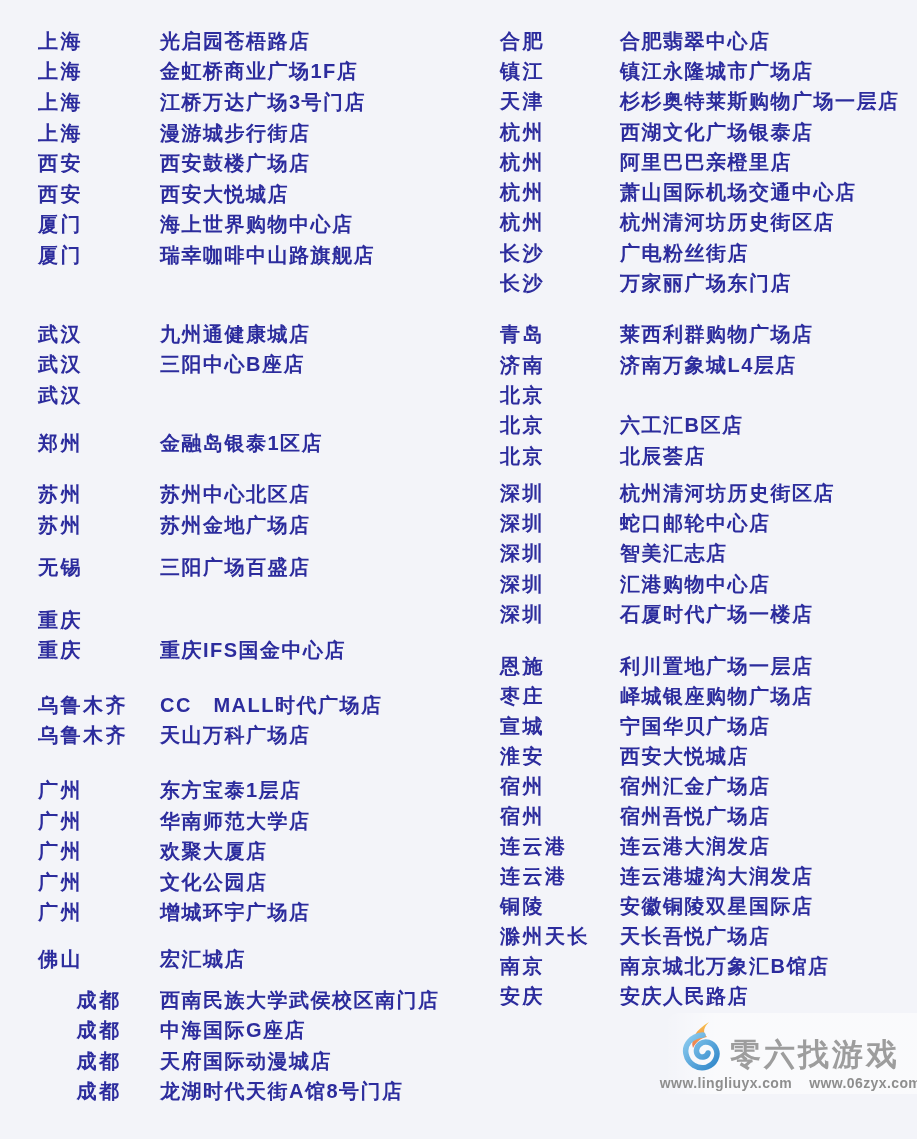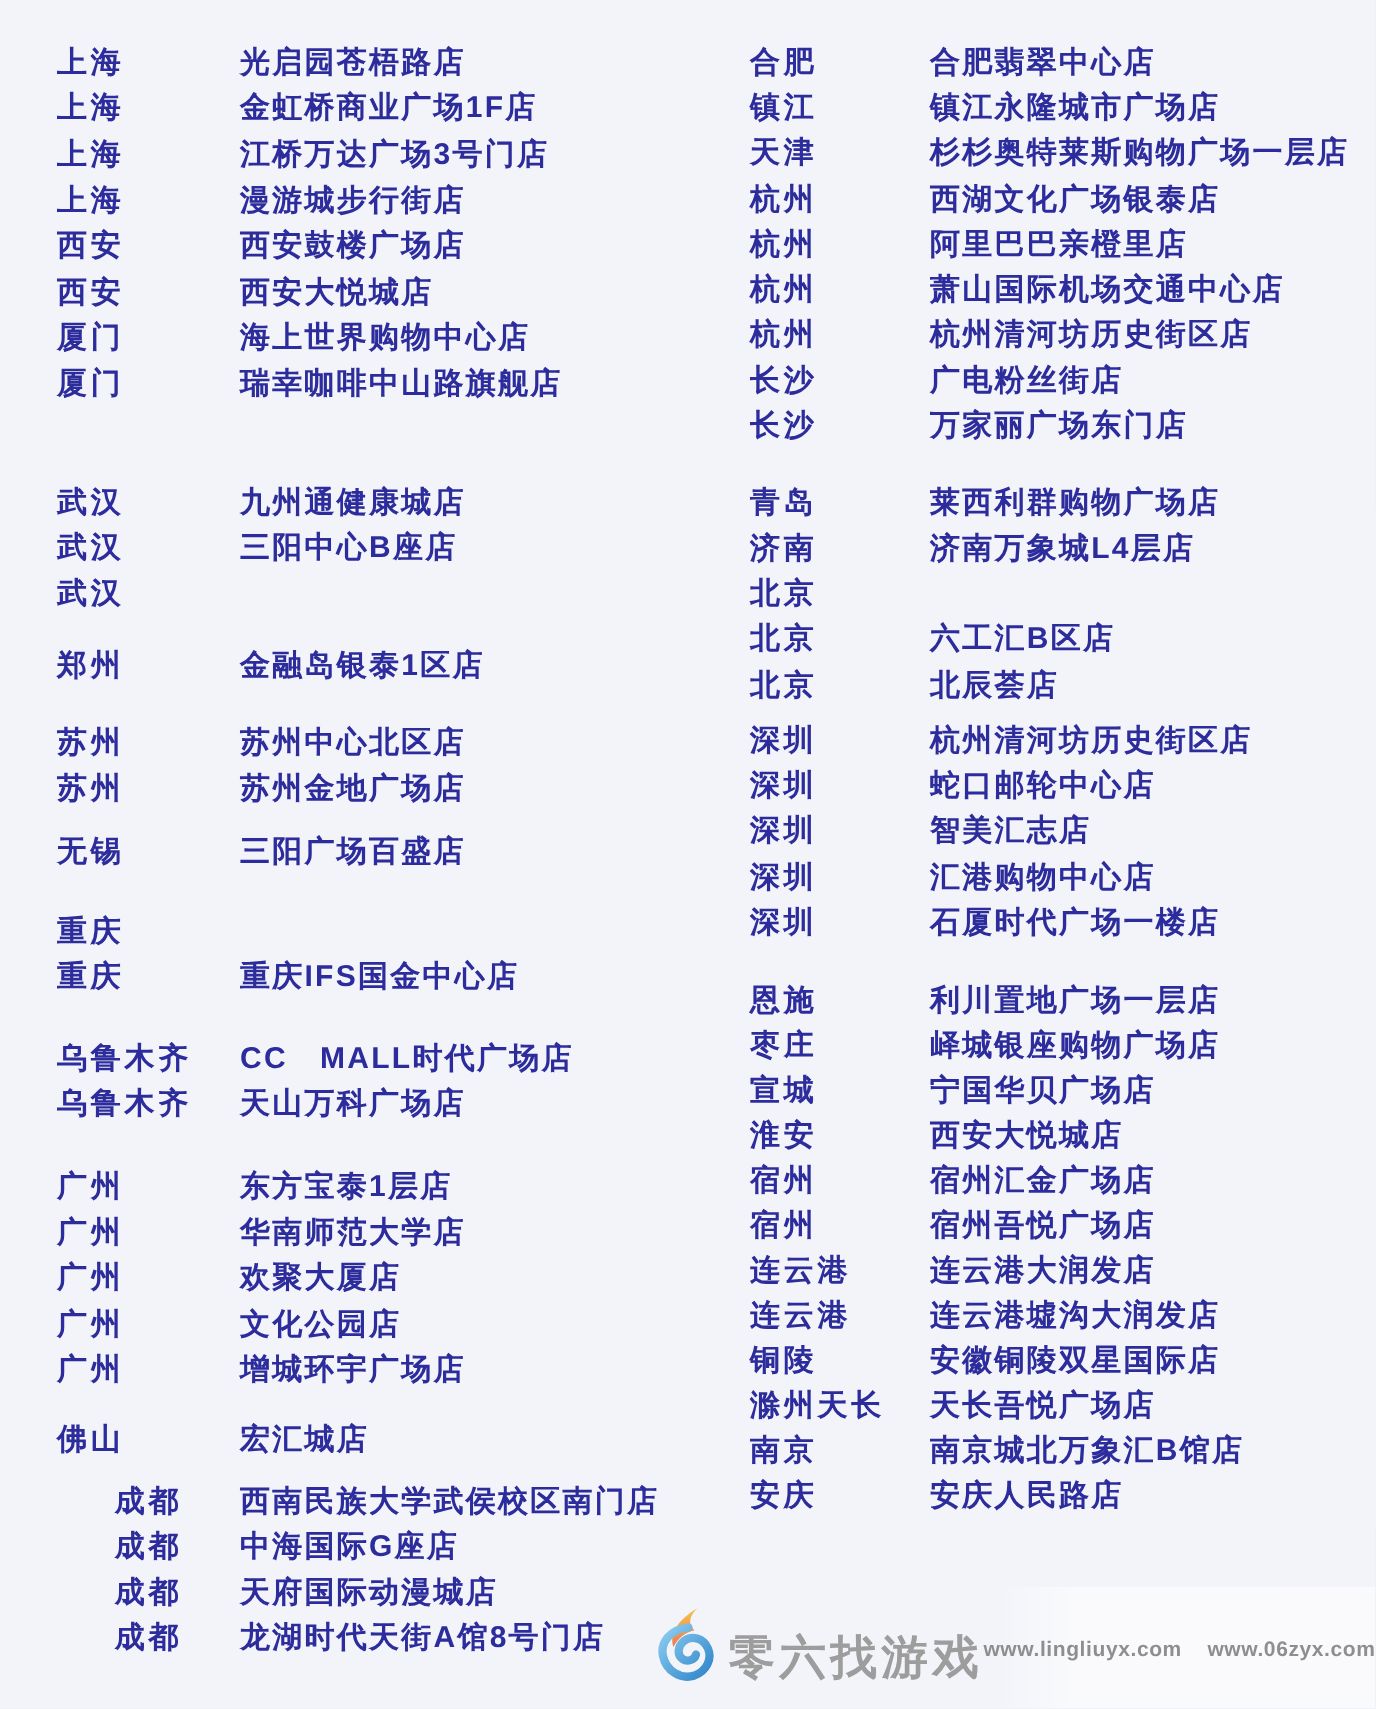--- a/index.html
+++ b/index.html
@@ -37,25 +37,25 @@
   .col-left .grp:nth-child(7){margin-top:24px;}
   .col-left .grp:nth-child(8){margin-top:24px;}
   .col-left .grp:nth-child(9){margin-top:16px;}
   .col-left .grp:nth-child(10){margin-top:10px;text-align:center;}
   .col-right .grp + .grp{margin-top:21px;}
   .col-right .grp:nth-child(3){margin-top:7px;}
   .col-right .grp:nth-child(4){margin-top:22px;}
 
   
   .wm{
-    position:absolute;left:664px;top:1058px;
+    position:absolute;left:664px;top:1013px;
     width:253px;height:81px;
     background:linear-gradient(to right, rgba(255,255,255,0) 0%, rgba(255,255,255,.55) 20%, rgba(255,255,255,.55) 100%);
     border-radius:16px 0 0 0;
-    display:flex;flex-direction:row;align-items:center;justify-content:flex-end;
+    display:flex;flex-direction:column;align-items:center;justify-content:flex-end;
     padding-bottom:3px;box-sizing:border-box;
   }
   .wm-top{display:flex;align-items:flex-end;gap:9px;}
   .wm-logo{flex:none;display:block;}
   .wm-brand{
     font-size:31px;font-weight:bold;line-height:1.05;
     color:var(--wm-text,#9d9d9d);letter-spacing:3px;white-space:nowrap;
   }
   .wm-urls{
     display:flex;gap:17px;margin-top:3px;

